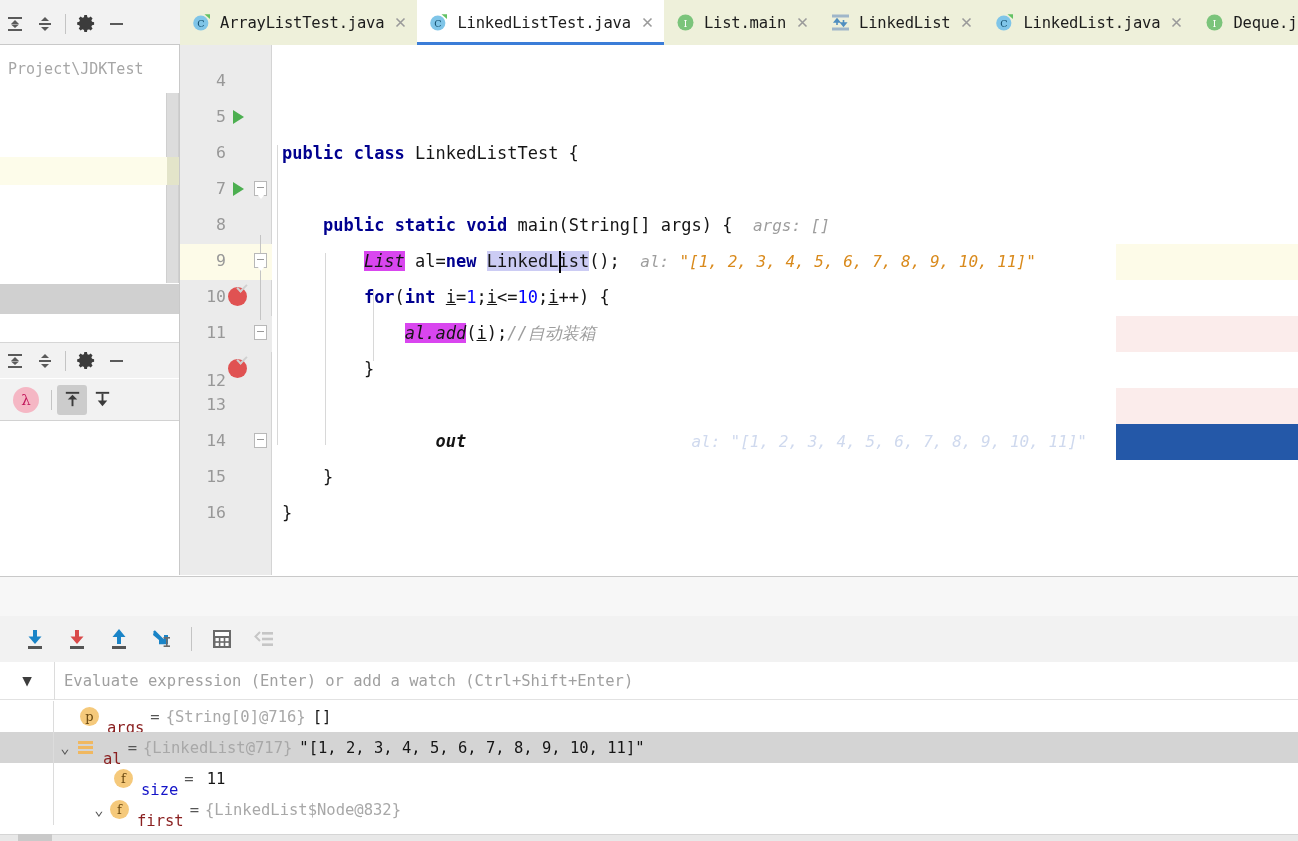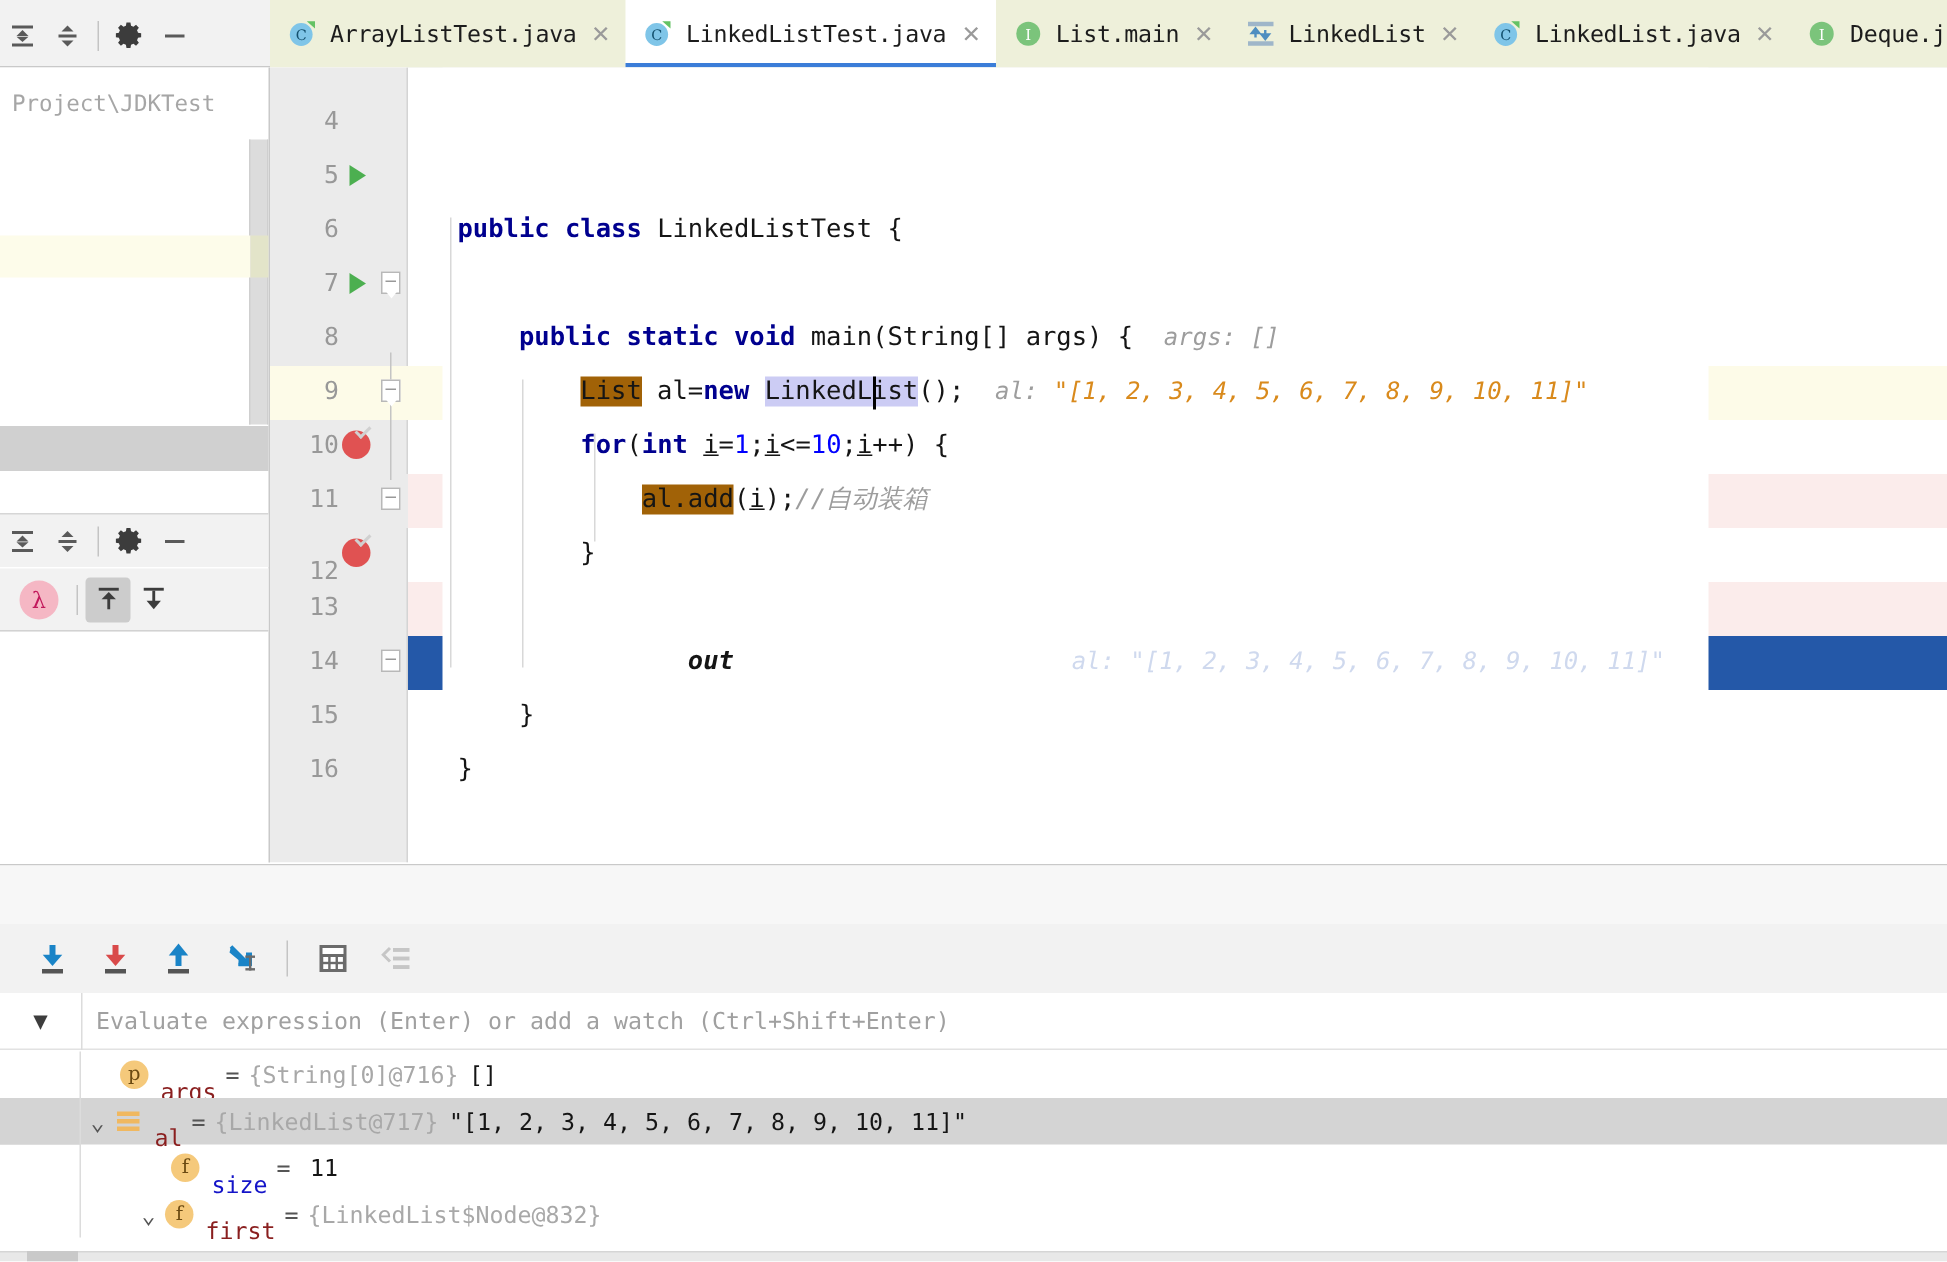--- a/index.html
+++ b/index.html
@@ -160,21 +160,20 @@
   .gutter {
     position: absolute; left: 0; top: 0;
     width: 92px; height: 530px;
     background: #ebebeb;
     border-right: 1px solid #d4d4d4;
   }
   .code-area {
     position: absolute; left: 92px; top: 0;
     width: 844px; height: 530px;
     background: #ffffff;
-    margin-left: 23px;
   }
   .row {
     position: absolute; left: 0;
     width: 1298px;
     height: 36px;
   }
   .lineno {
     position: absolute;
     width: 46px;
     text-align: right;
@@ -197,21 +196,21 @@
   .bg-yellow { background: #fdfbe8; }
   .bg-pink   { background: #fbeceb; }
   .bg-blue   { background: #2458a8; }
 
   
   .kw   { color: #00008f; font-weight: bold; }
   .num  { color: #0000ff; }
   .cmt  { color: #9d9d9d; font-style: italic; }
   .fld  { color: #151515; font-style: italic; font-weight: bold; }
   .ident-u { text-decoration: underline; text-decoration-color:#151515; }
-  .hlident { background: #a16207; }
+  .hlident { background: #d946ef; font-style: italic; }
   .selident { background: #ccccf4; }
   .inlinehint { color: #9d9d9d; font-style: italic; font-size: 16px; }
   .inlineval { color: #d98a1c; font-style: italic; font-size: 16px; }
   .blue-row-text { color: #ffffff; }
   .blue-row-hint { color: #cfd9ee; font-style: italic; font-size: 16px; }
 
   .indent-guide {
     position: absolute;
     width: 1px;
     background: #d8d8d8;

